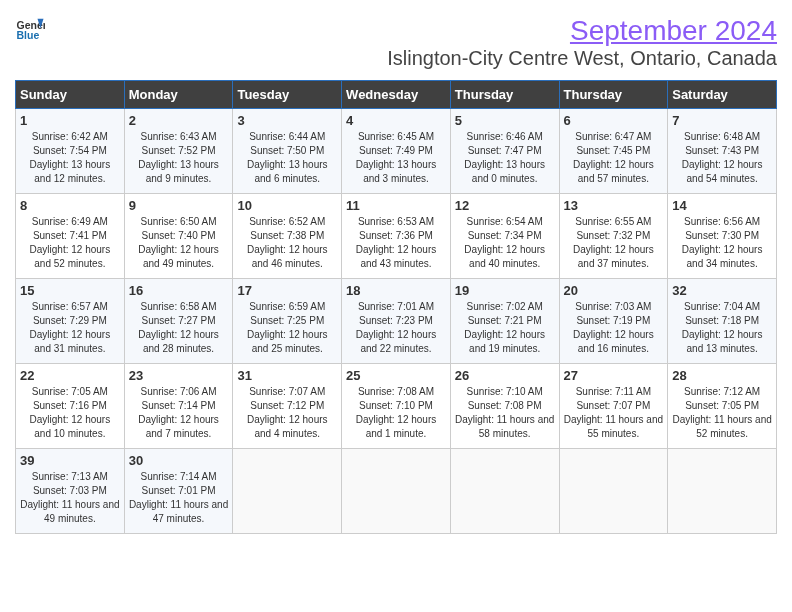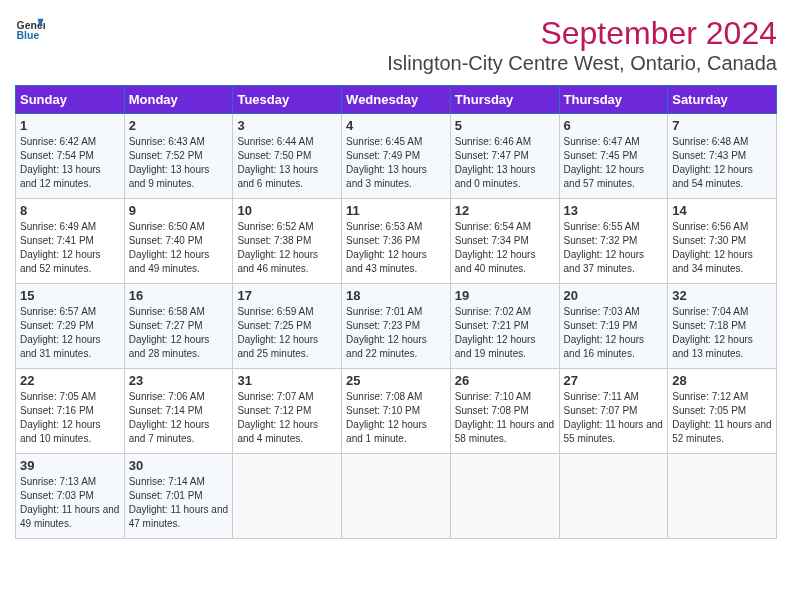--- a/index.html
+++ b/index.html
@@ -22,35 +22,36 @@
       gap: 4px;
     }
     .logo-icon {
       width: 30px;
       height: 30px;
     }
     .title-area {
       text-align: right;
     }
     .main-title {
-      font-size: 32px;
+      font-size: 28px;
       font-weight: normal;
-      color: #be185d;
+      color: #8b5cf6;
+      text-decoration: underline;
     }
     .subtitle {
       font-size: 20px;
       color: #444;
     }
     .calendar-table {
       width: 100%;
       border-collapse: collapse;
       table-layout: fixed;
     }
     .calendar-table thead th {
-      background-color: #6d28d9;
+      background-color: #404040;
       color: #fff;
       font-size: 13px;
       font-weight: bold;
       padding: 6px 4px;
       text-align: left;
       border: 1px solid #2a6ebb;
     }
     .calendar-table tbody td {
       border: 1px solid #ccc;
       vertical-align: top;
@@ -69,20 +70,21 @@
     .day-num {
       font-size: 13px;
       font-weight: bold;
       display: block;
       margin-bottom: 2px;
     }
     .day-info {
       font-size: 10px;
       line-height: 1.4;
       color: #333;
+      text-align: center;
     }
     .empty-cell {
       background: #f9f9f9 !important;
     }
   </style>
 </head>
 <body>
 
 <div class="header-area">
   <div class="logo">

